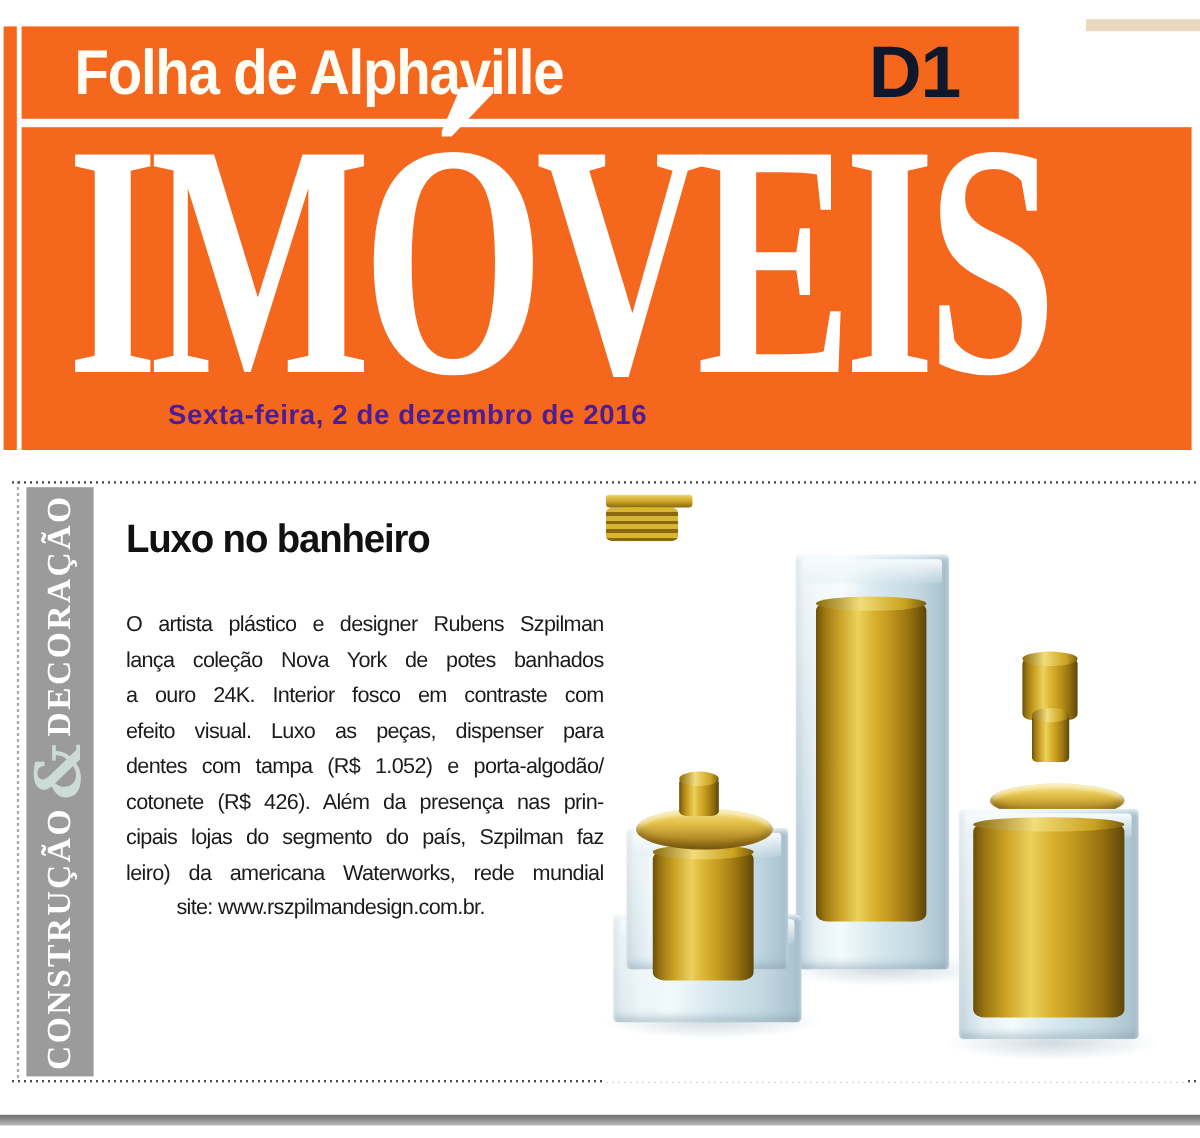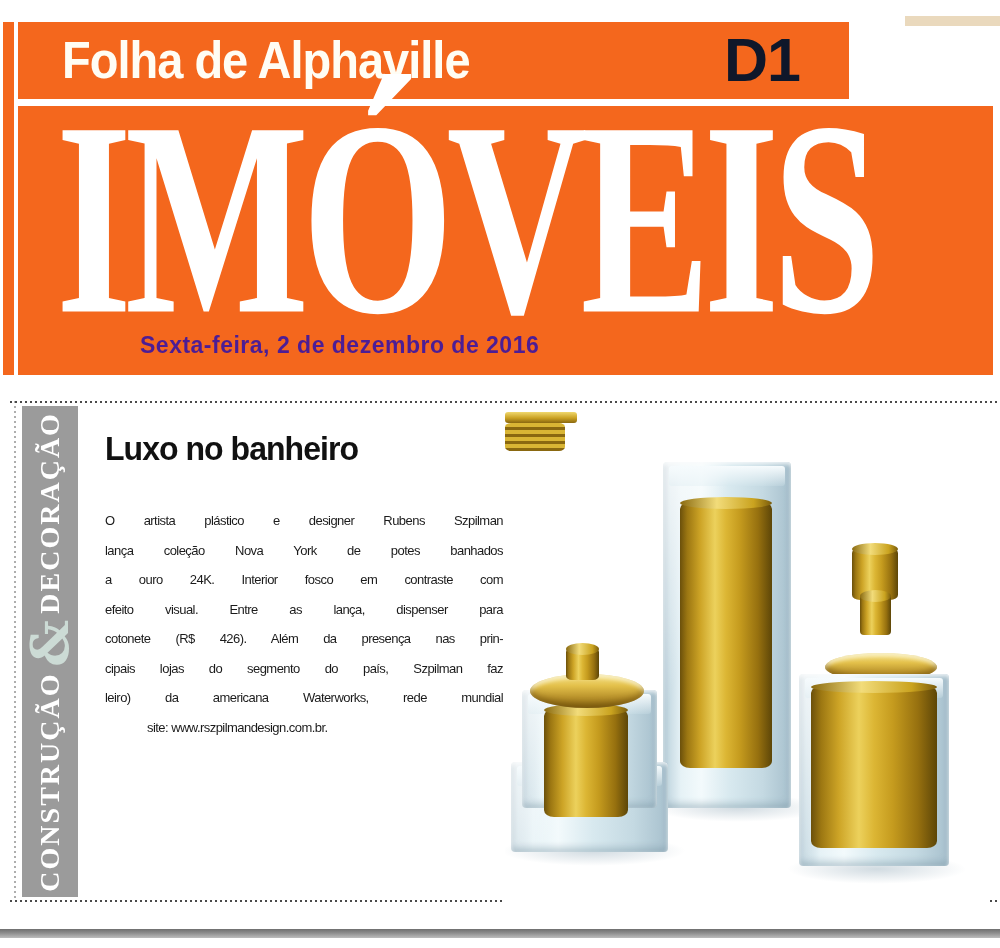--- a/index.html
+++ b/index.html
@@ -40,21 +40,21 @@
   .sidebar-text{writing-mode:vertical-rl;transform:rotate(180deg);white-space:nowrap;
     font-family:"Liberation Serif",serif;font-weight:bold;font-size:28px;color:#ffffff;
     letter-spacing:2px;display:flex;align-items:center;}
   .sidebar-amp{font-family:"DejaVu Serif",serif;font-size:52px;color:#ccdbd5;
     letter-spacing:0;padding:6px 0;font-weight:bold;line-height:1;}
 
   
   .article{position:absolute;left:105px;top:430px;width:398px;}
   .article-title{margin:0 0 38px 0;color:#111111;font-weight:bold;font-size:33px;
     letter-spacing:-1px;transform:scaleX(.97);transform-origin:left center;}
-  .body-line{color:#1b1b1b;font-size:13px;line-height:29.5px;letter-spacing:-0.55px;
+  .body-line{color:#1b1b1b;font-size:18px;line-height:29.5px;letter-spacing:-0.55px;
     text-align:justify;text-align-last:justify;white-space:normal;}
   .body-line.last{text-align-last:left;margin-left:42px;}
 
   
   .photo{position:absolute;left:505px;top:412px;width:482px;height:490px;background:#ffffff;overflow:hidden;}
   .glass{position:absolute;border-radius:4px;
     background:
       linear-gradient(105deg,rgba(255,255,255,.85) 0%,rgba(255,255,255,0) 32%),
       linear-gradient(to right,#b9cfda 0%,#e6f2f6 14%,#f3fafc 30%,#d8e9ef 52%,#c4d9e2 78%,#a7c0cd 100%);
     box-shadow:inset 0 2px 4px rgba(255,255,255,.85), inset 0 -4px 7px rgba(115,145,160,.45);}
@@ -127,21 +127,22 @@
       <span class="sidebar-amp">&amp;</span>
       <span>DECORAÇÃO</span>
     </div>
   </div>
 
   <div class="article">
     <h1 class="article-title">Luxo no banheiro</h1>
     <div class="body-line">O artista plástico e designer Rubens Szpilman</div>
     <div class="body-line">lança coleção Nova York de potes banhados</div>
     <div class="body-line">a ouro 24K. Interior fosco em contraste com</div>
-    <div class="body-line">efeito visual. Entre as lança, dispenser para</div>
+    <div class="body-line">efeito visual. Luxo as peças, dispenser para</div>
+    <div class="body-line">dentes com tampa (R$ 1.052) e porta-algodão/</div>
     <div class="body-line">cotonete (R$ 426). Além da presença nas prin-</div>
     <div class="body-line">cipais lojas do segmento do país, Szpilman faz</div>
     <div class="body-line">leiro) da americana Waterworks, rede mundial</div>
     <div class="body-line last">site:  www.rszpilmandesign.com.br.</div>
   </div>
 
   <div class="photo">
     <div class="obj-shadow sh-tall"></div>
     <div class="obj-shadow sh-pot"></div>
     <div class="obj-shadow sh-disp"></div>

